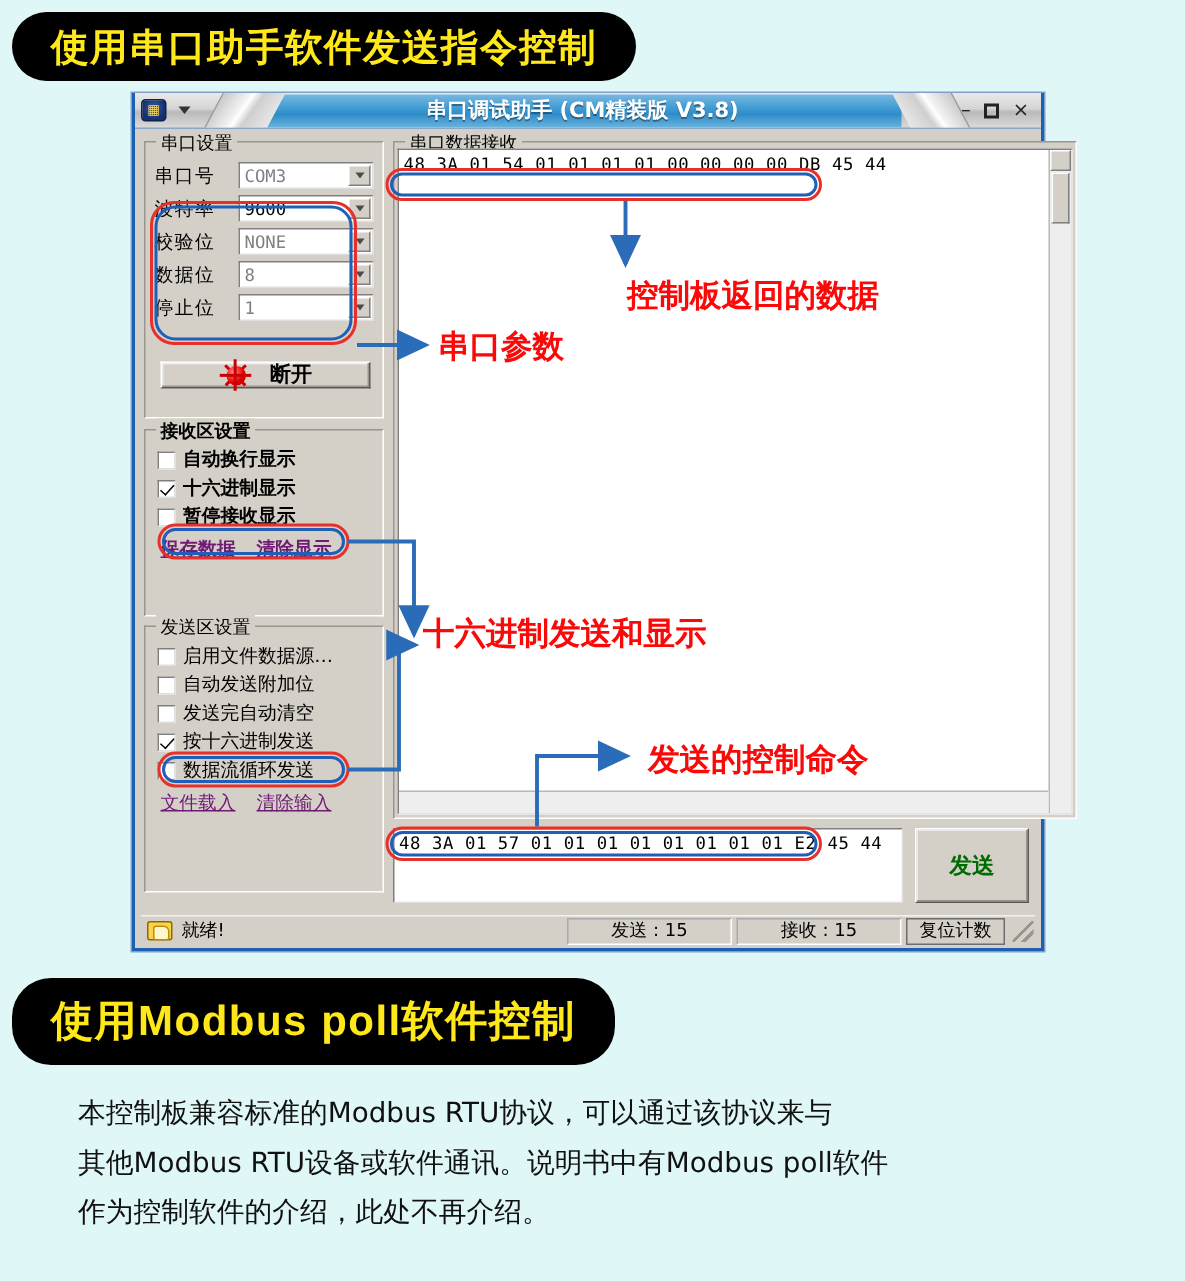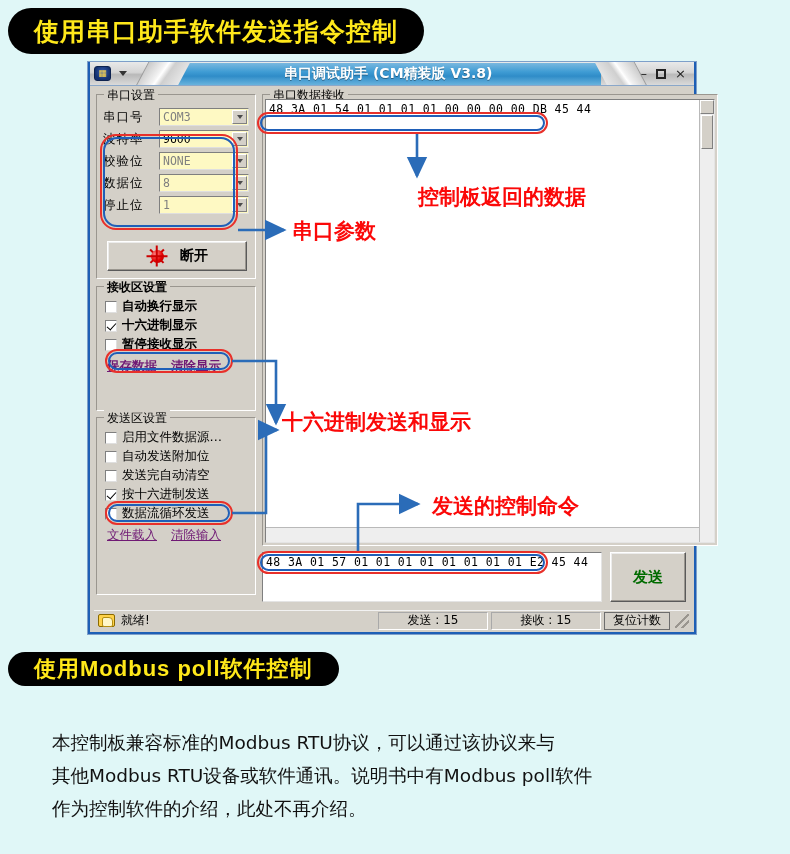--- a/index.html
+++ b/index.html
@@ -19,21 +19,21 @@
     border-radius: 26px;
     display: flex;
     align-items: center;
     padding: 0 26px;
     color: #ffe81a;
     font-weight: bold;
     letter-spacing: 1px;
     white-space: nowrap;
   }
   #pill1 { left: 8px; top: 8px; height: 46px; font-size: 25px; }
-  #pill2 { left: 8px; top: 652px; height: 34px; font-size: 22px; }
+  #pill2 { left: 8px; top: 652px; height: 58px; font-size: 28px; }
 
   
   #appwin {
     position: absolute;
     left: 88px; top: 62px;
     width: 608px; height: 572px;
     background: #d4d0c8;
     border: 2px solid #1d5fb5;
     border-top: none;
     box-shadow: 0 0 0 1px #7e9fc9;
@@ -144,21 +144,21 @@
     height: 22px;
   }
   .lbl {
     font-size: 12.5px; color: #000; letter-spacing: 1px;
     width: 56px;
     font-family: "DejaVu Sans", sans-serif;
   }
   .combo {
     position: relative;
     width: 90px; height: 18px;
-    background: #fef9c3;
+    background: #ffffff;
     border: 1px solid #7f7f7f;
     border-right-color:#dfdfdf; border-bottom-color:#dfdfdf;
     display:flex; align-items:center;
   }
   .combo .cval {
     font-size: 11.5px; color: #808080;
     padding-left: 3px;
     font-family: "DejaVu Sans Mono", monospace;
     white-space: nowrap;
   }
@@ -182,21 +182,21 @@
   
   .btn3d {
     background: #d4d0c8;
     border: 1px solid #fff;
     border-right-color:#5a5a5a; border-bottom-color:#5a5a5a;
     box-shadow: inset -1px -1px 0 #9a968f, inset 1px 1px 0 #ececec;
     display:flex; align-items:center; justify-content:center;
   }
   #btn-disconnect {
     position:absolute; left: 10px; top: 146px;
-    width: 140px; height: 30px;
+    width: 140px; height: 18px;
     gap: 12px;
     font-size: 14px; font-weight: bold; color:#000;
     font-family: "DejaVu Sans", sans-serif;
   }
   .leddot {
     width: 13px; height: 13px; border-radius: 50%;
     background: radial-gradient(circle at 35% 32%, #ff8a8a 0%, #e60000 55%, #a30000 100%);
     position: relative;
   }
   .leddot::before, .leddot::after {

